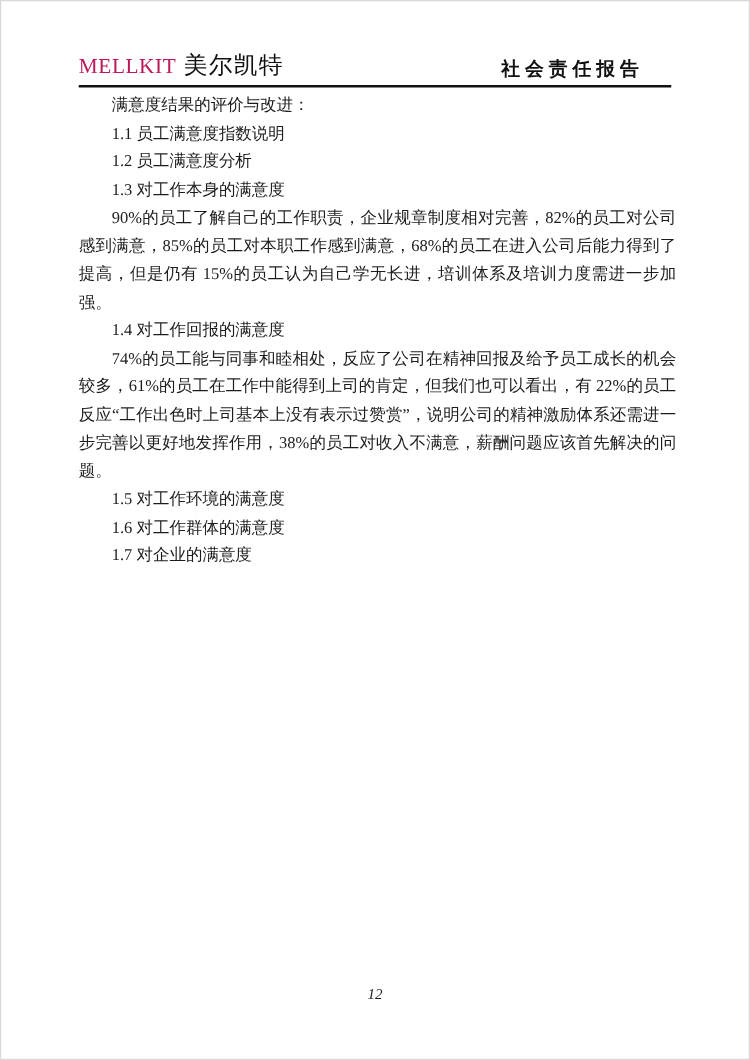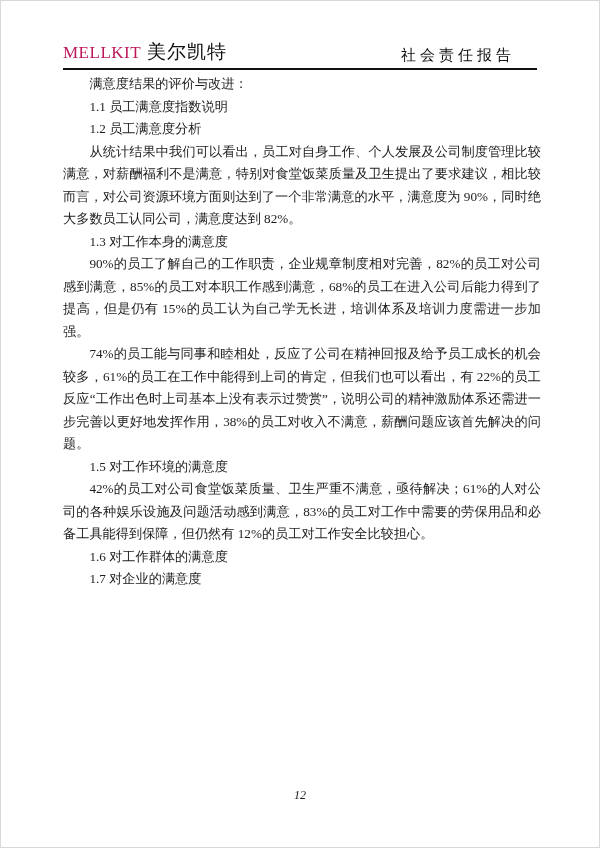--- a/index.html
+++ b/index.html
@@ -32,21 +32,21 @@
     letter-spacing: 0.5px;
     font-weight: normal;
   }
   .logo-cn {
     font-size: 19px;
     color: #111111;
     letter-spacing: 1px;
   }
   .doc-title {
     font-size: 15px;
-    font-weight: normal;
+    font-weight: bold;
     letter-spacing: 4px;
     color: #111111;
     padding-right: 22px;
   }
   .content {
     position: absolute;
     left: 62px;
     top: 72px;
     width: 478px;
     font-size: 13.2px;
@@ -79,25 +79,24 @@
       <span class="logo-en" style="color: #be185d;">MELLKIT</span>
       <span class="logo-cn">美尔凯特</span>
     </div>
     <div class="doc-title">社会责任报告</div>
   </div>
 
   <div class="content">
     <p class="blk">满意度结果的评价与改进：</p>
     <p class="blk">1.1 员工满意度指数说明</p>
     <p class="blk">1.2 员工满意度分析</p>
-    <p class="blk">从统计结果中我们可以看出，员工对自身工作、个人发展及公司制度管理比较满意，对薪酬福利不是满意，特别对食堂饭菜质量及卫生提出了要求建议，相比较而言，对公司资源环境方面则达到了一个非常满意的水平，满意度为 90%，同时绝大多数员工认同公司，满意度达到 82%。</p>
     <p class="blk">1.3 对工作本身的满意度</p>
     <p class="blk">90%的员工了解自己的工作职责，企业规章制度相对完善，82%的员工对公司感到满意，85%的员工对本职工作感到满意，68%的员工在进入公司后能力得到了提高，但是仍有 15%的员工认为自己学无长进，培训体系及培训力度需进一步加强。</p>
+    <p class="blk">1.4 对工作回报的满意度</p>
     <p class="blk">74%的员工能与同事和睦相处，反应了公司在精神回报及给予员工成长的机会较多，61%的员工在工作中能得到上司的肯定，但我们也可以看出，有 22%的员工反应“工作出色时上司基本上没有表示过赞赏”，说明公司的精神激励体系还需进一步完善以更好地发挥作用，38%的员工对收入不满意，薪酬问题应该首先解决的问题。</p>
     <p class="blk">1.5 对工作环境的满意度</p>
-    <p class="blk">42%的员工对公司食堂饭菜质量、卫生严重不满意，亟待解决；61%的人对公司的各种娱乐设施及问题活动感到满意，83%的员工对工作中需要的劳保用品和必备工具能得到保障，但仍然有 12%的员工对工作安全比较担心。</p>
     <p class="blk">1.6 对工作群体的满意度</p>
     <p class="blk">1.7 对企业的满意度</p>
   </div>
 
   <div class="footer">12</div>
 
 </div>
 
 </body></html>

